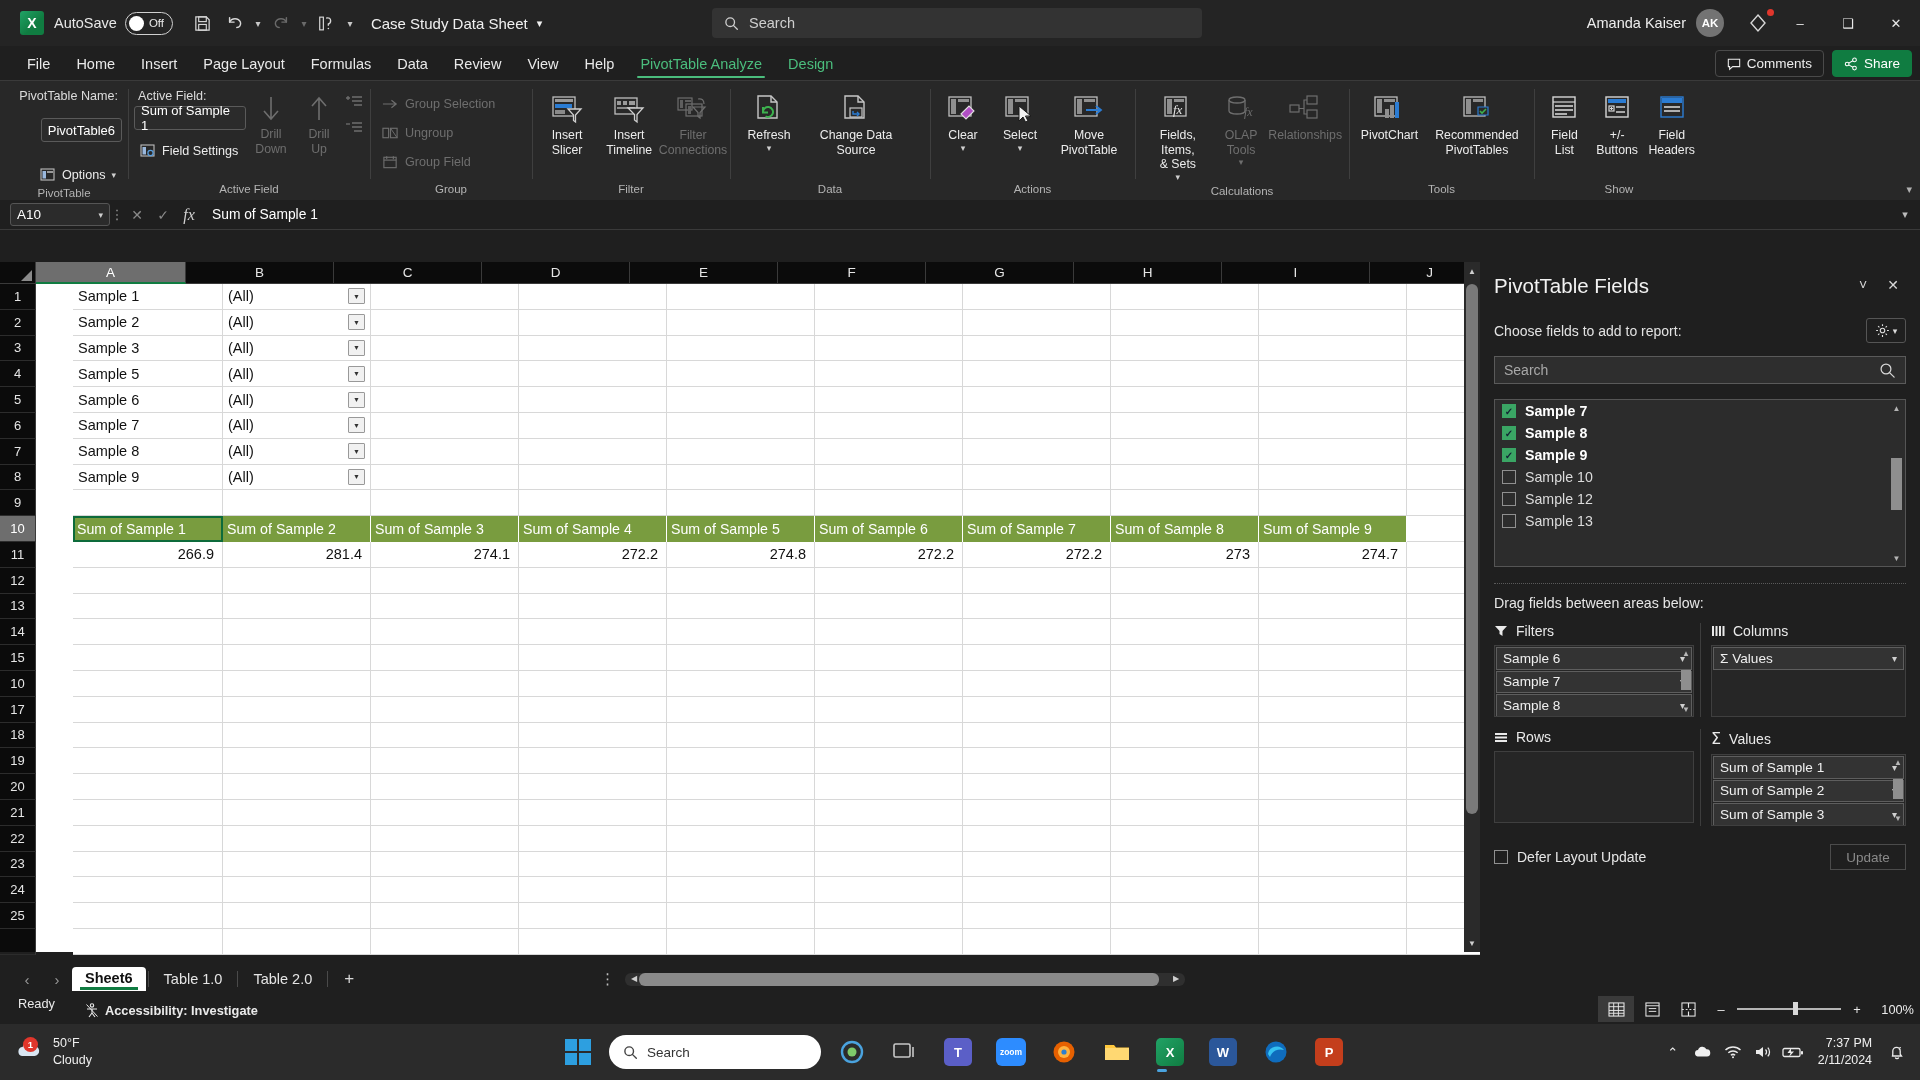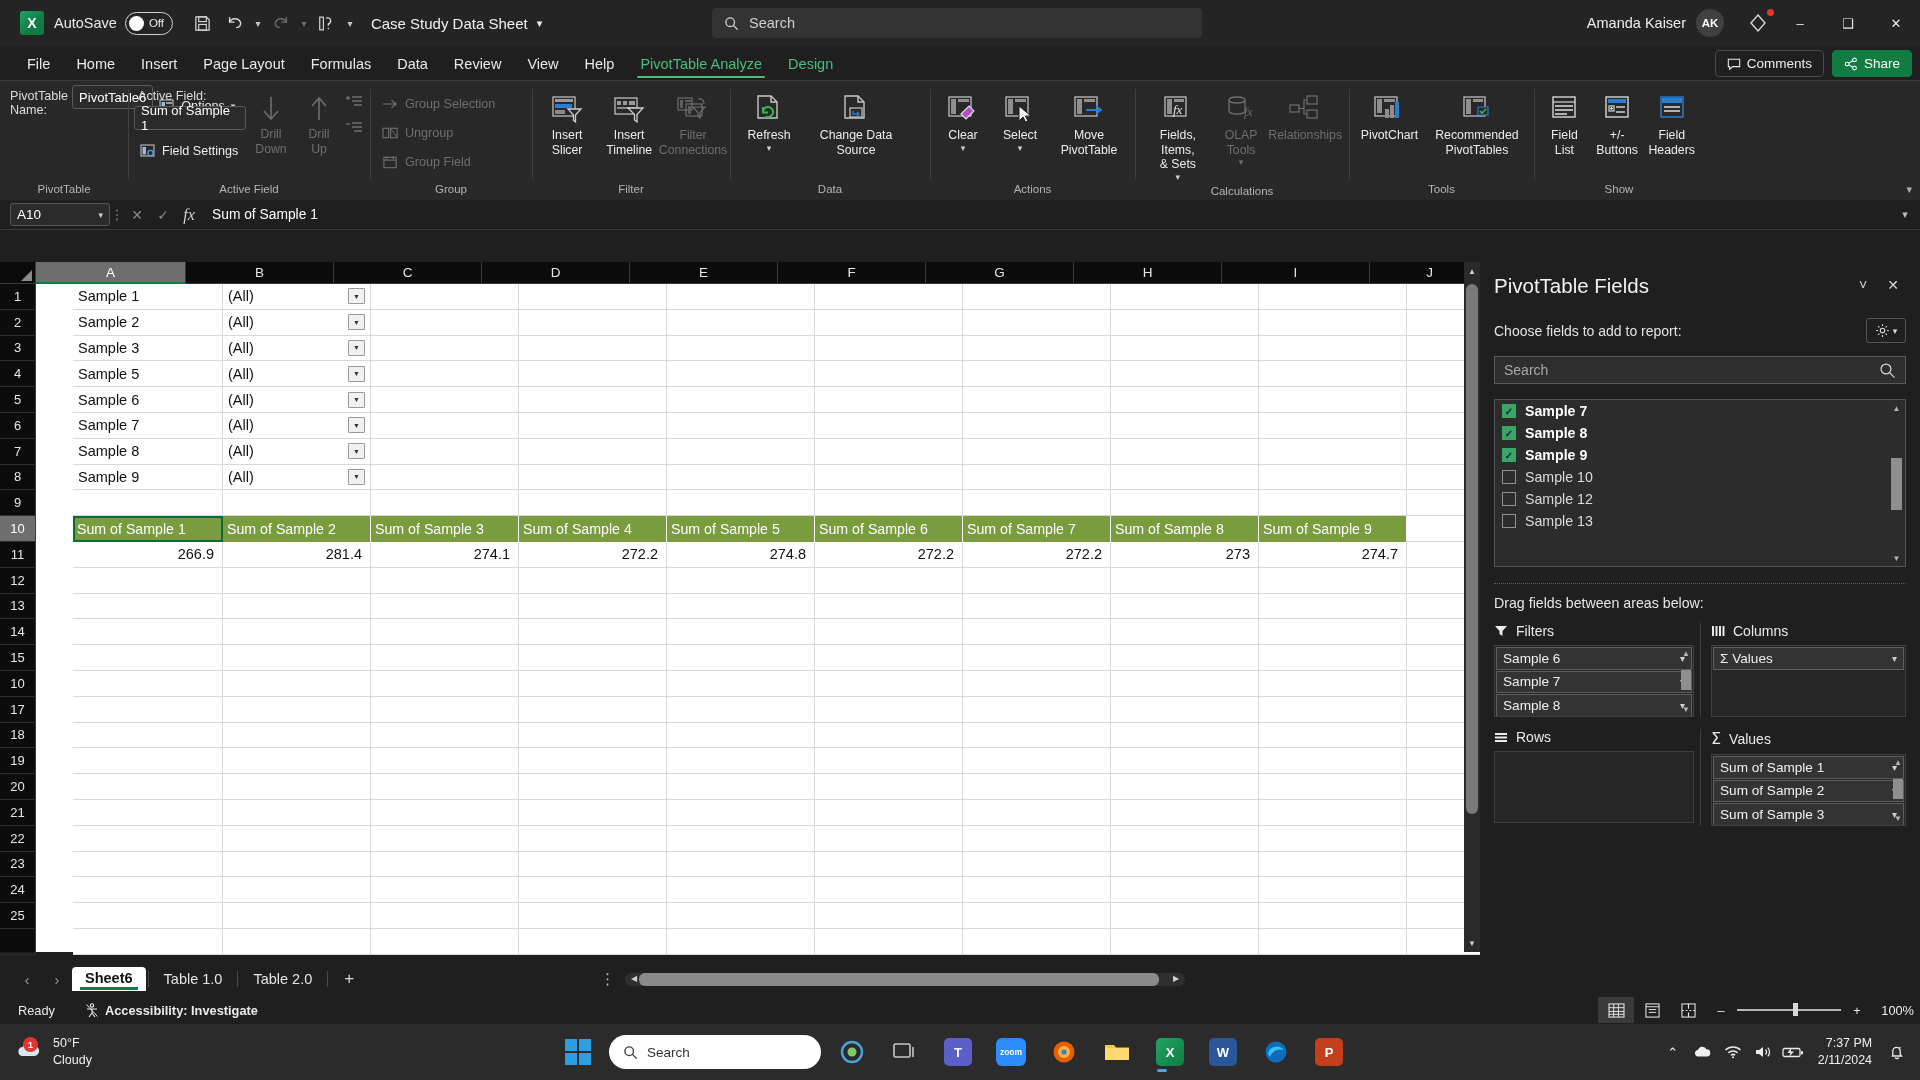--- a/index.html
+++ b/index.html
@@ -45,21 +45,21 @@
   .searchbox {
     position: absolute; left: 712px; top: 8px; width: 490px; height: 30px;
     background: #333333; border-radius: 4px; display: flex; align-items: center;
     padding: 0 12px; gap: 10px; font-size: 14.5px; color: #cfcfcf;
   }
   .titlebar-right {
     position: absolute; right: 0; top: 0; height: 46px; display: flex; align-items: center;
   }
   .user-name { font-size: 14.5px; color: #ededed; margin-right: 10px; }
   .avatar {
-    width: 28px; height: 28px; border-radius: 50%; background: #404040; color: #fff;
+    width: 28px; height: 28px; border-radius: 50%; background: #737373; color: #fff;
     font-size: 11.5px; display: flex; align-items: center; justify-content: center;
     margin-right: 16px; font-weight: 600;
   }
   .ms-diamond { width: 36px; height: 34px; display:flex;align-items:center;justify-content:center; position: relative; }
   .win-btn {
     width: 48px; height: 46px; display: flex; align-items: center; justify-content: center;
     font-size: 13px; color: #e8e8e8;
   }
 
   
@@ -206,21 +206,21 @@
   .sheet-more { position: absolute; left: 600px; font-size: 15px; color: #bdbdbd; }
   .hscroll {
     position: absolute; left: 625px; width: 560px; height: 13px; background: #2f2f2f; border-radius: 6px;
   }
   .hscroll .hthumb { position: absolute; left: 14px; top: 0; width: 520px; height: 13px; background: #8a8a8a; border-radius: 6px; }
   .hsc-arrow { position: absolute; width: 14px; text-align: center; font-size: 8px; color: #cfcfcf; top: 1px; }
 
   
   .statusbar {
     position: absolute; left: 0; top: 996px; width: 1920px; height: 28px;
-    background: #1f1f1f; display: flex; align-items: center; padding: 0 10px;
+    background: #1f1f1f; display: flex; padding: 0 10px;
     font-size: 12.8px; color: #eaeaea;
   }
   .status-ready { margin-left: 8px; margin-right: 30px; }
   .status-access { display: flex; align-items: center; gap: 6px; font-weight: bold; }
   .status-right { position: absolute; right: 6px; display: flex; align-items: center; gap: 0; }
   .viewbtn {
     width: 36px; height: 26px; display: flex; align-items: center; justify-content: center;
     color: #eaeaea;
   }
   .viewbtn.active { background: #3a3a3a; }
@@ -398,21 +398,21 @@
             <path d="M5.4 7 L10.2 4.3 M5.4 9 L10.2 11.7" stroke="#fff" stroke-width="1.2"></path>
           </svg>
         <span>Share</span>
       </div>
     </div>
   </div>
 
   <div class="ribbon">
 
     <div class="rgroup" style="width:128px">
-      <div class="rgroup-body" style="flex-direction:row;align-items:flex-start;gap:0">
+      <div class="rgroup-body" style="flex-direction:column;align-items:flex-end;gap:12px">
         <div class="field-lbl">PivotTable Name:</div>
         <div class="field-input">PivotTable6</div>
         <div class="rbtn-small" style="margin-top:8px">
           <svg width="16" height="16" viewBox="0 0 16 16">
               <rect x="1" y="2" width="13" height="11" fill="none" stroke="#bdbdbd" stroke-width="1.1"></rect>
               <rect x="2.5" y="4" width="3.5" height="7.5" fill="#9ab8dd"></rect>
               <rect x="7" y="4" width="6" height="2" fill="#9a9a9a"></rect>
             </svg>
           <span>Options</span>
           <span style="font-size:9px;color:#cfcfcf">▾</span>
@@ -1358,20 +1358,27 @@
           </div>
           <div class="pf-box-sc">
             <div class="a" style="top:0">▲</div>
             <div class="t"></div>
             <div class="a" style="bottom:0">▼</div>
           </div>
         </div>
       </div>
     </div>
 
+    <div class="pf-foot">
+      <div class="pf-defer">
+        <span class="cbx"></span>
+        <span>Defer Layout Update</span>
+      </div>
+      <div class="pf-update">Update</div>
+    </div>
   </div>
 
   <div class="taskbar">
     <div class="weather">
       <div style="position:relative;width:30px;height:26px">
         <svg width="30" height="22" viewBox="0 0 30 22">
             <path d="M8 17 a4.5 4.5 0 0 1 0.6 -8.9 a6 6 0 0 1 11.3 -1 a4.8 4.8 0 0 1 0.6 9.9 z" fill="#d9e6f2"></path>
           </svg>
         <span style="position:absolute;left:9px;top:-2px;width:15px;height:15px;border-radius:50%;background:#e0362c;color:#fff;font-size:9.5px;display:flex;align-items:center;justify-content:center;font-weight:bold">1</span>
       </div>

